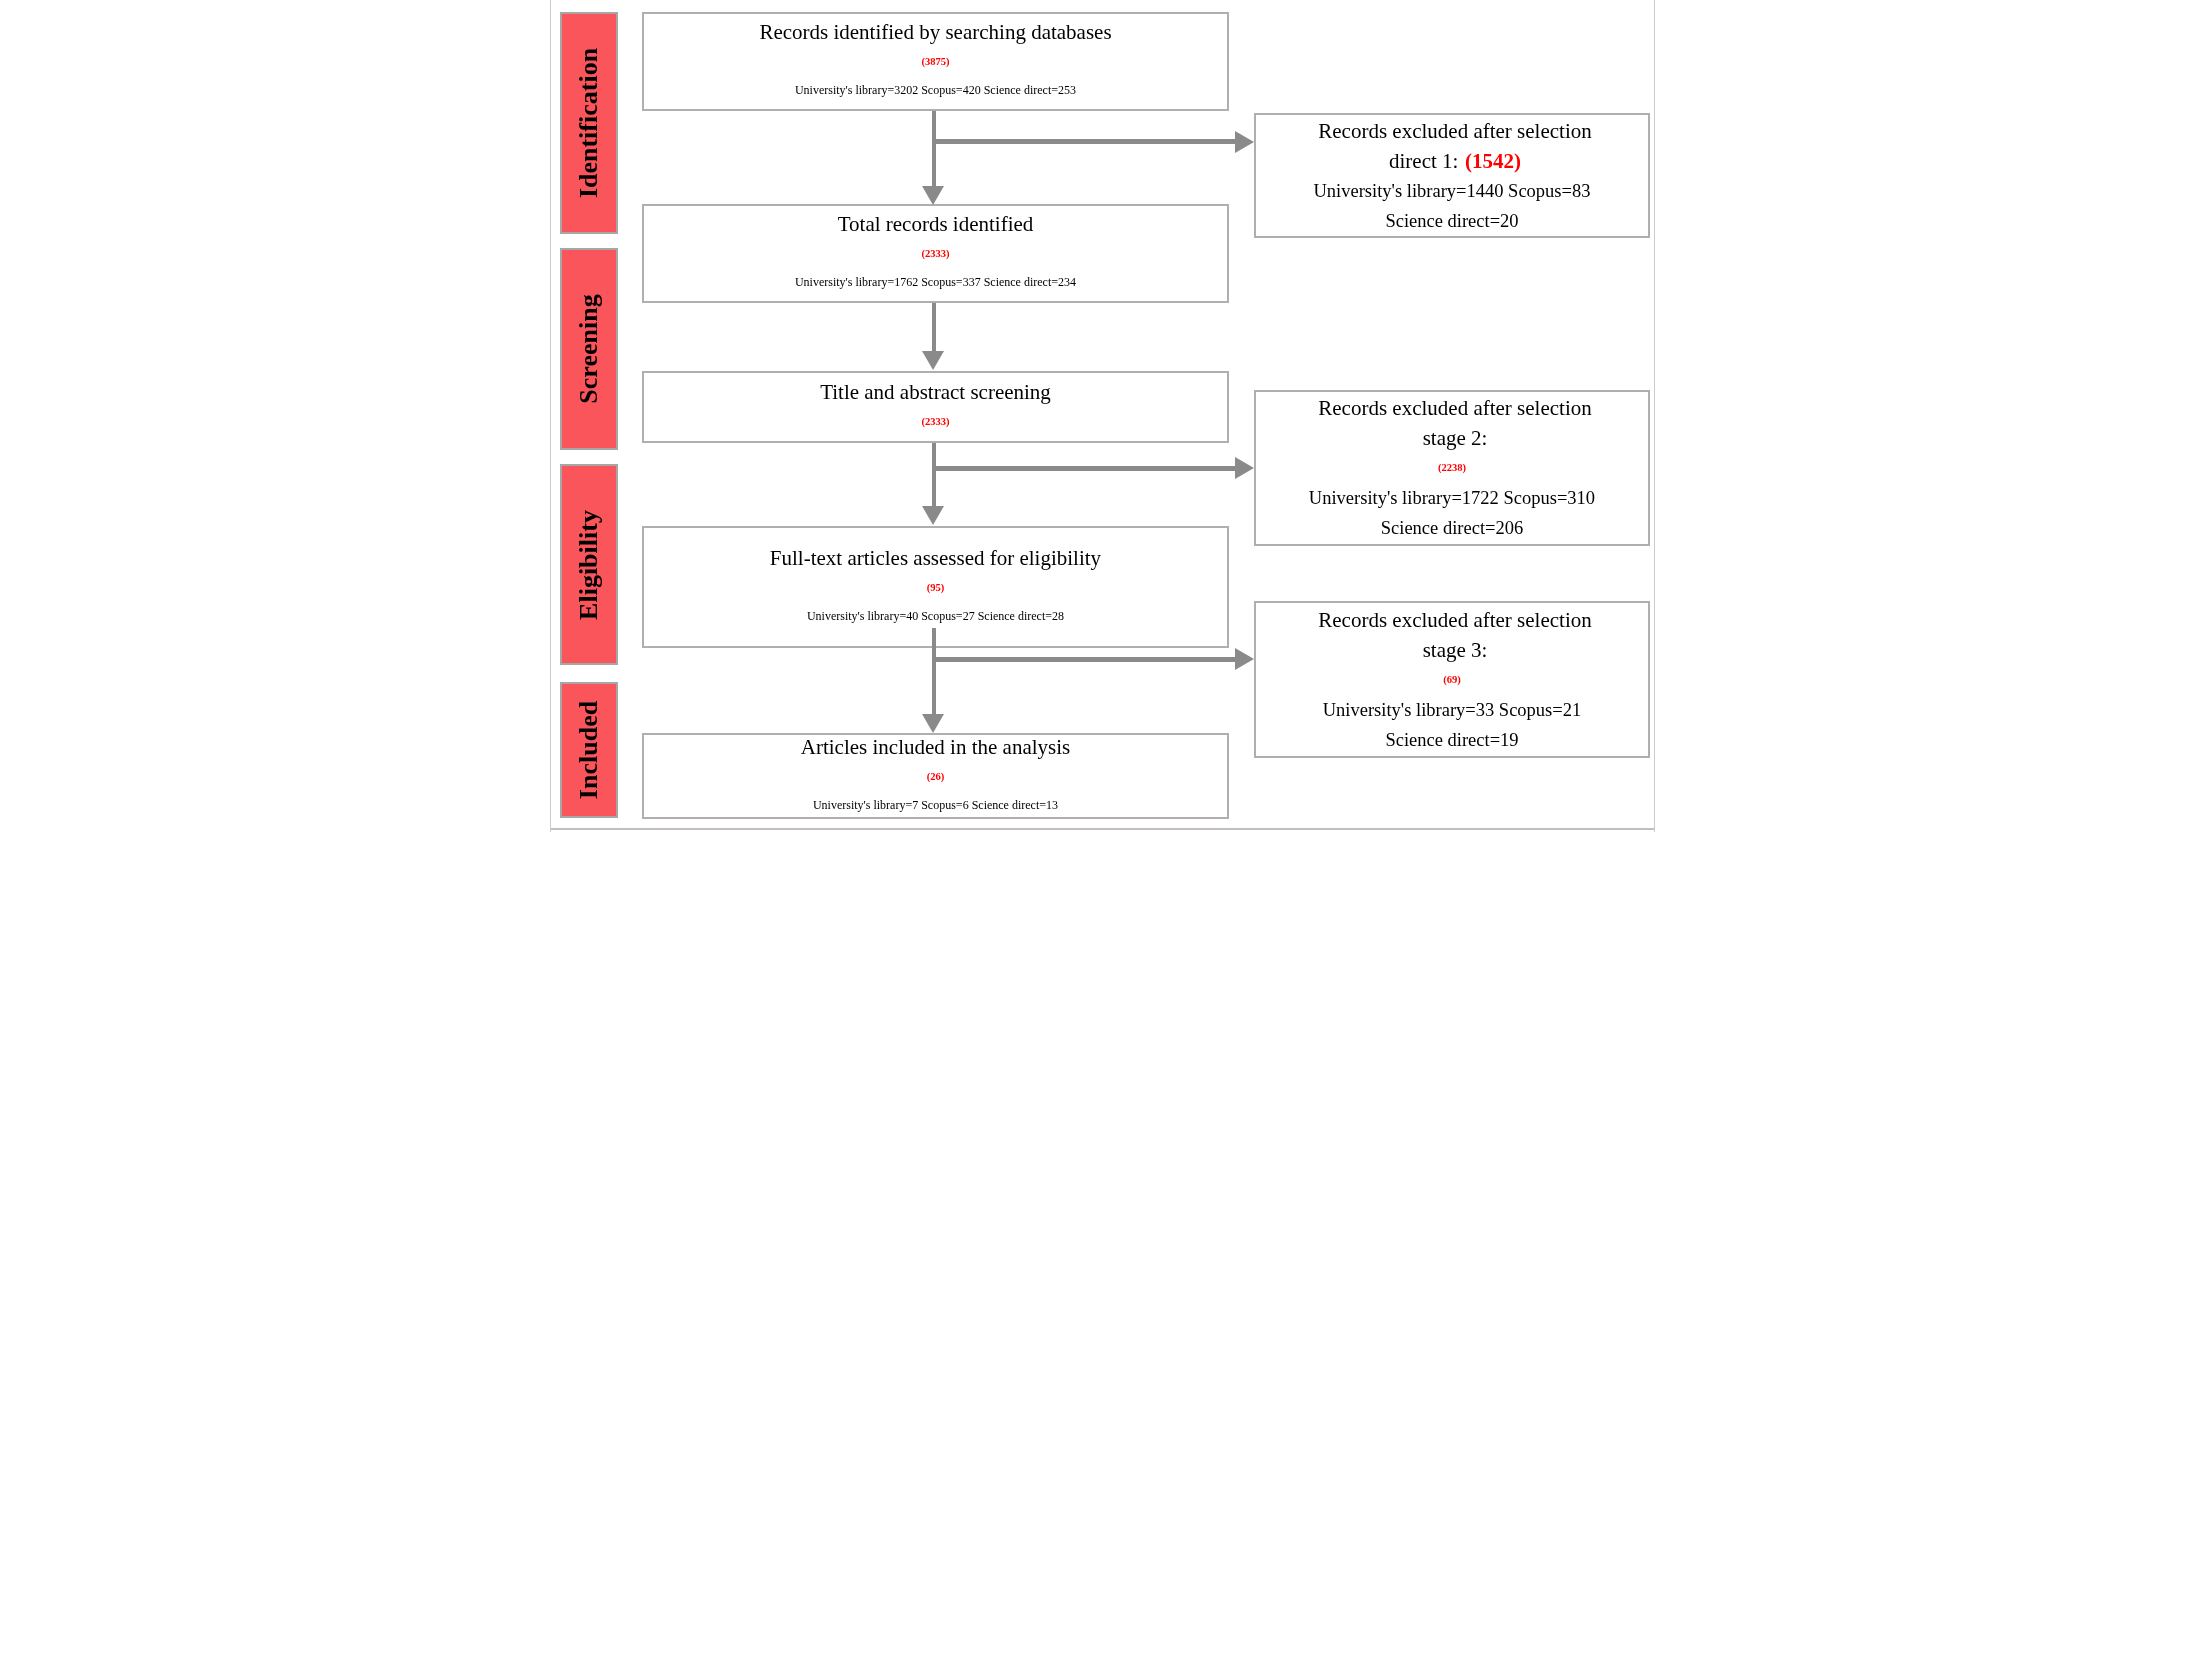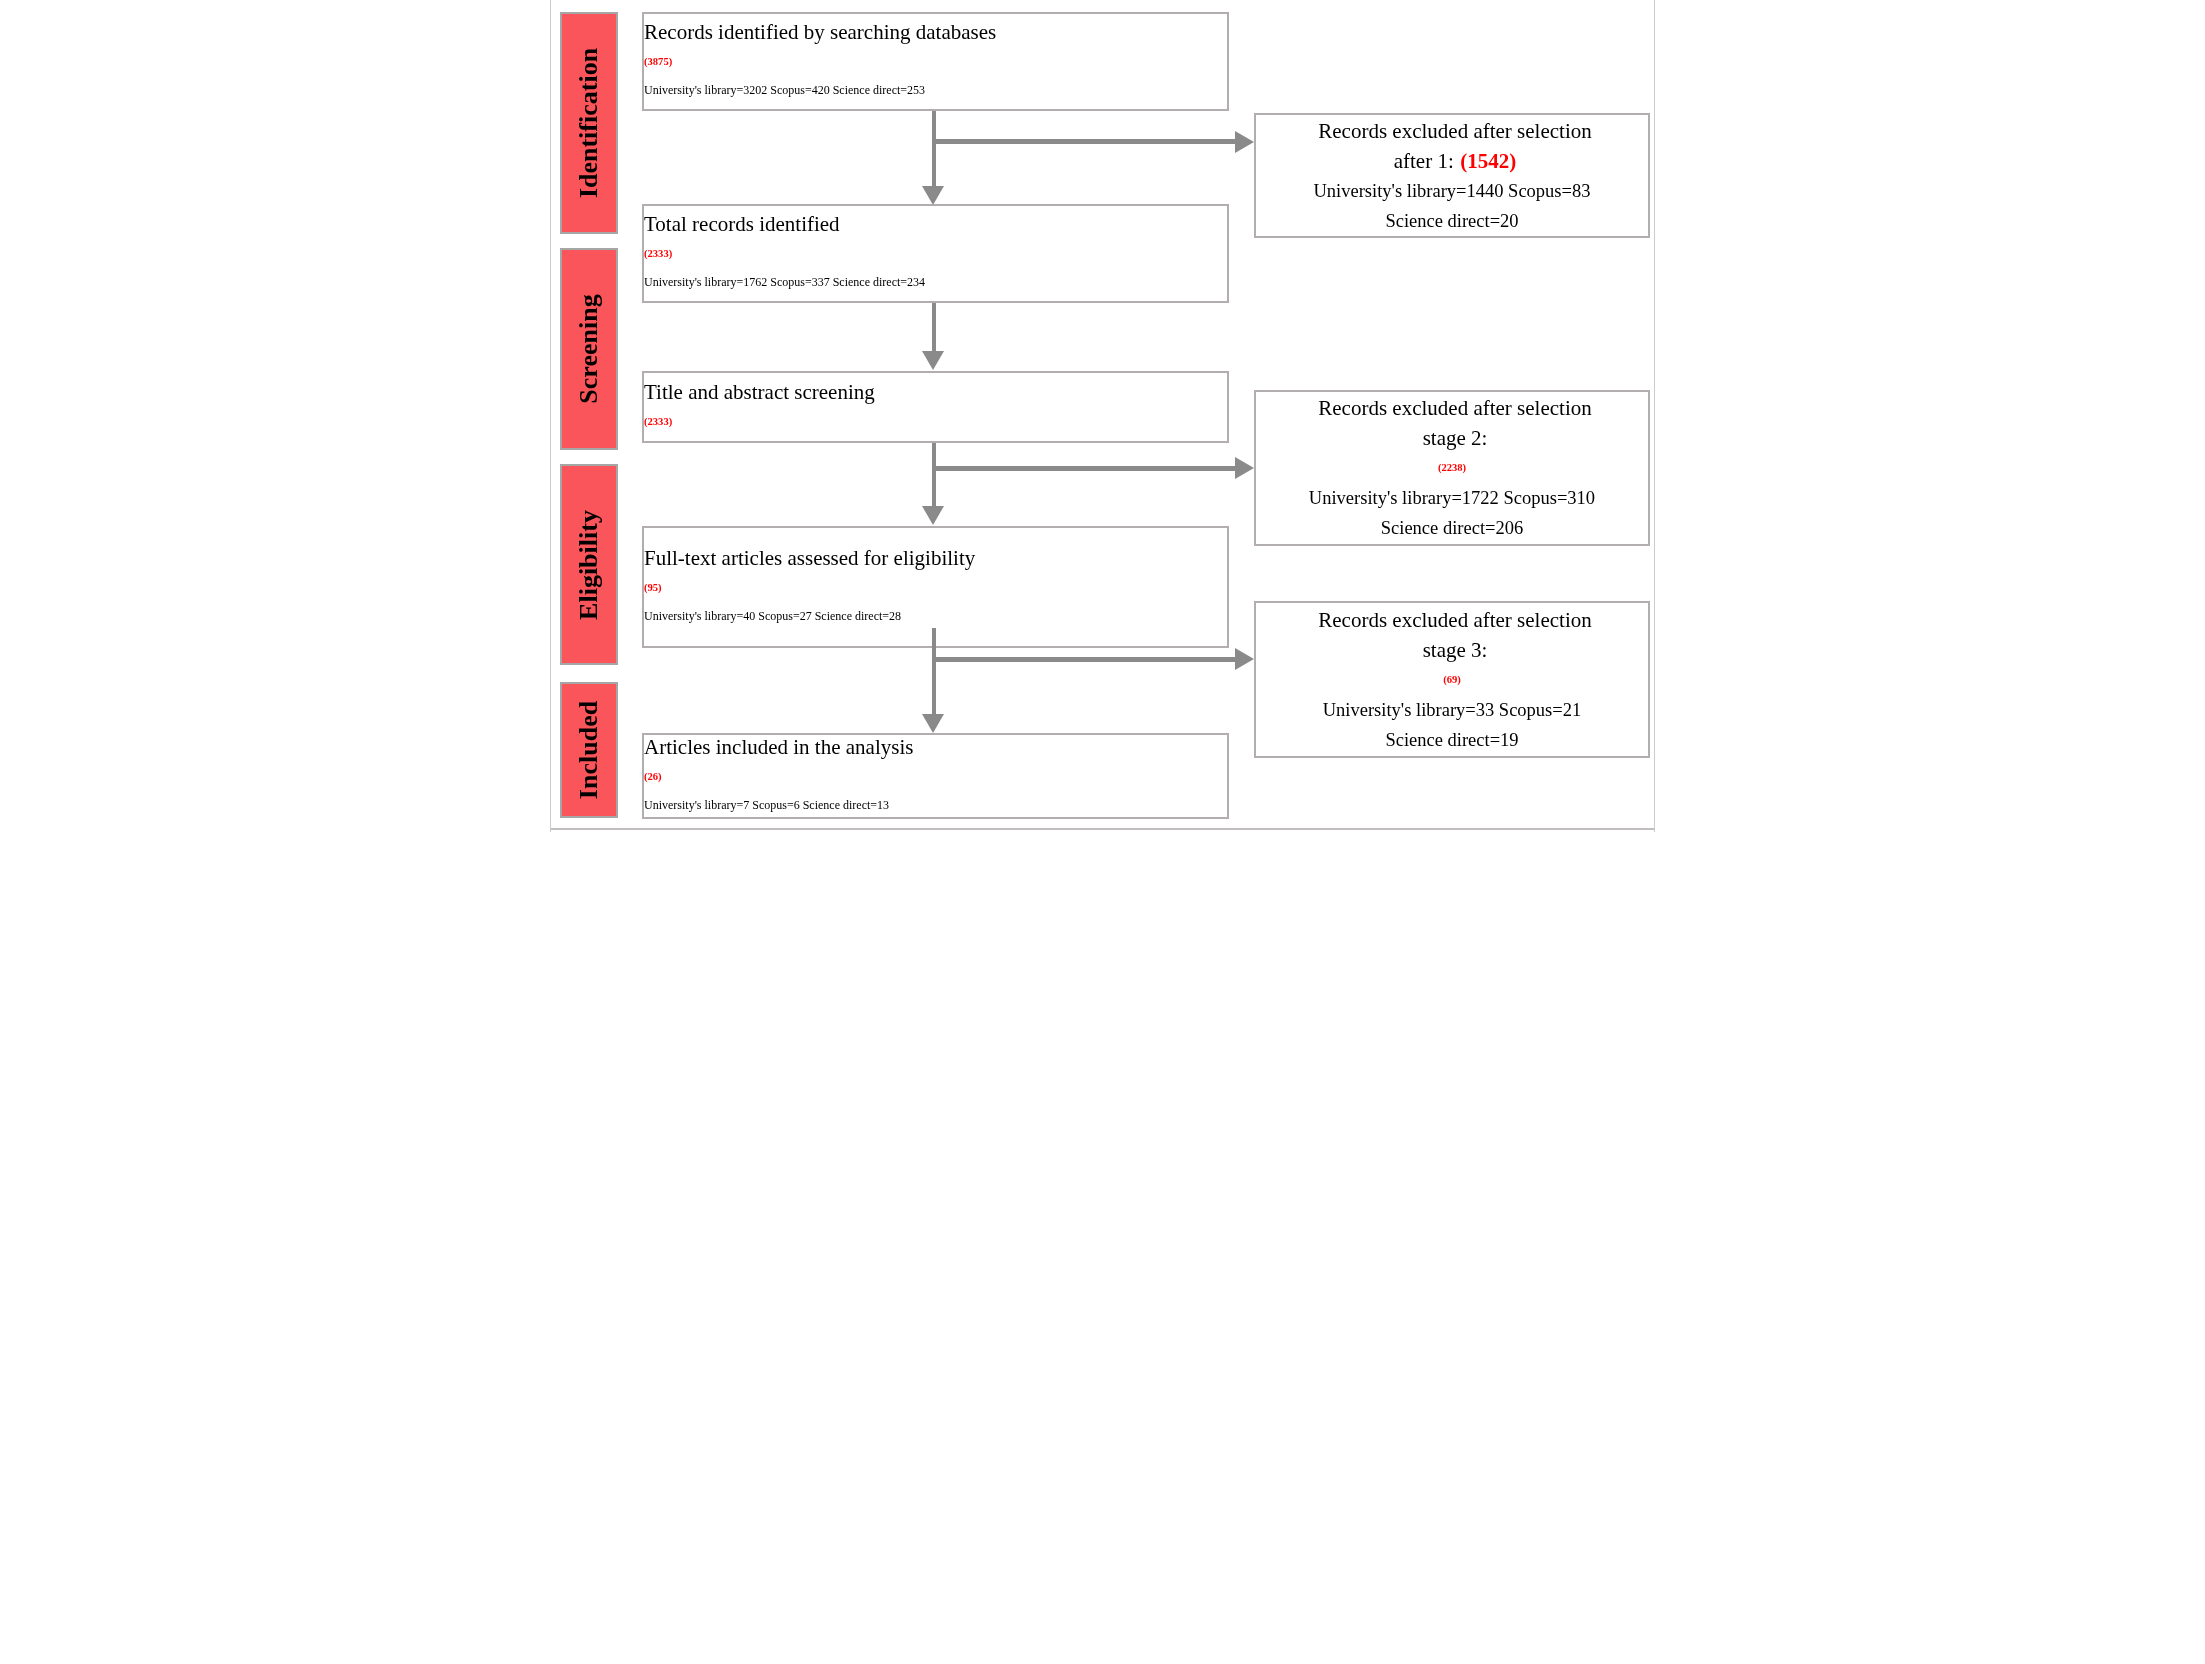--- a/index.html
+++ b/index.html
@@ -36,21 +36,21 @@
     white-space:nowrap;
     font-weight:bold;font-size:26px;color:#000;
   }
   
   .fbox{
     position:absolute;left:91px;width:587px;
     background:#ffffff;
     border:2px solid var(--box-border);
     box-sizing:border-box;
     display:flex;flex-direction:column;justify-content:center;
-    line-height:29px;
+    text-align:center;line-height:29px;
   }
   .fbox .title{font-size:21px;}
   .fbox .detail{font-size:12px;}
   
   .xbox{
     position:absolute;left:703px;width:396px;
     background:#ffffff;
     border:2px solid var(--box-border);
     box-sizing:border-box;
     display:flex;flex-direction:column;justify-content:center;
@@ -114,21 +114,21 @@
   </div>
 
   <div class="fbox" style="top:733px;height:86px;">
     <div class="title">Articles included in the analysis</div>
     <div class="count">(26)</div>
     <div class="detail">University's library=7 Scopus=6 Science direct=13</div>
   </div>
 
   <div class="xbox" style="top:113px;height:125px;">
     <div class="title">Records excluded after selection</div>
-    <div class="stageline"><span>after 1:</span><span class="count">(1542)</span></div>
+    <div class="stageline"><span>direct 1:</span><span class="count">(1542)</span></div>
     <div class="detail">University's library=1440 Scopus=83</div>
     <div class="detail">Science direct=20</div>
   </div>
 
   <div class="xbox" style="top:390px;height:156px;">
     <div class="title">Records excluded after selection</div>
     <div class="stageline">stage 2:</div>
     <div class="count">(2238)</div>
     <div class="detail">University's library=1722 Scopus=310</div>
     <div class="detail">Science direct=206</div>

